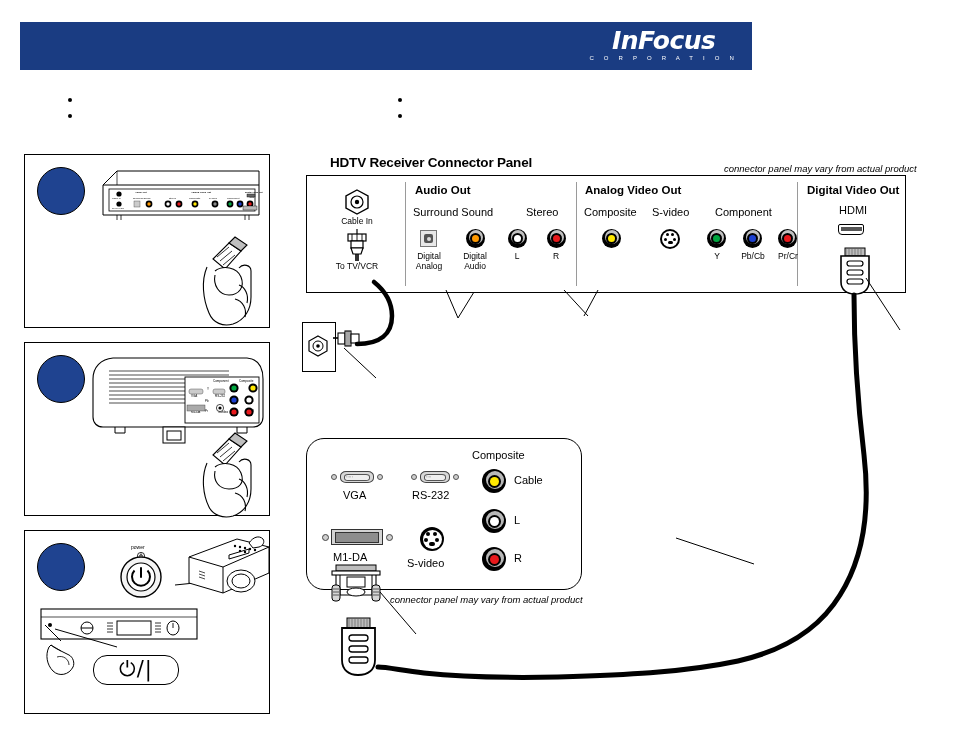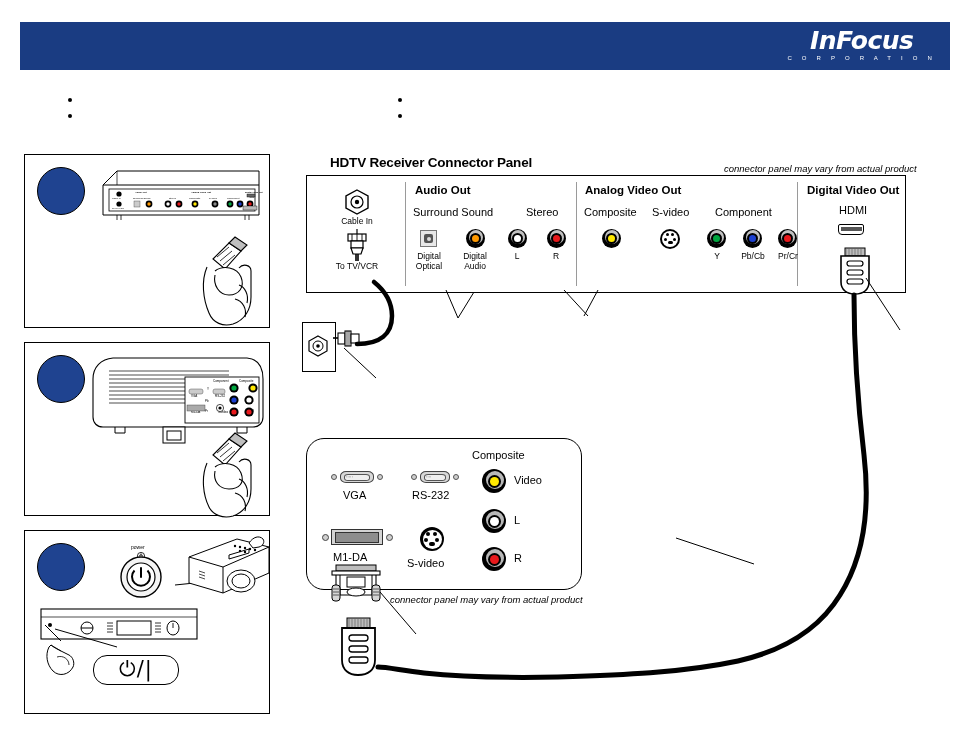--- a/index.html
+++ b/index.html
@@ -8,21 +8,21 @@
     background:#ffffff;
     font-family:"Liberation Sans", sans-serif;
     color:#000;
     position:relative;
     overflow:hidden;
   }
   .abs{position:absolute;}
 
   
   #header-bar{
-    left:20px;top:22px;width:930px;height:48px;
+    left:20px;top:22px;width:732px;height:48px;
     background:#1a3c82;
   }
   #logo-block{
     position:absolute;right:14px;top:6px;
     text-align:center;
   }
   #logo-text{
     font-family:"DejaVu Sans", sans-serif;
     font-weight:bold;font-style:italic;
     font-size:25px;color:#ffffff;
@@ -426,21 +426,21 @@
 
   <div class="section-head" style="left:108px;top:8px;">Audio Out</div>
   <div class="group-label" style="left:106px;top:30px;">Surround Sound</div>
   <div class="group-label" style="left:219px;top:30px;">Stereo</div>
 
   <div class="optical" style="left:113px;top:54px;">
       <i></i>
     </div>
   <div class="conn-label" style="left:98px;top:76px;width:48px;">
     <span>Digital</span><br>
-    <span>Optical</span>
+    <span>Analog</span>
   </div>
 
   <div class="rca-sm" style="left:159px;top:53px;">
     <div class="r1"></div>
       <div class="r2"></div>
       <div class="r3"></div>
       <div class="r4" style="background:#ff9900;"></div>
   </div>
   <div class="conn-label" style="left:144px;top:76px;width:48px;">
     <span>Digital</span><br>
@@ -591,21 +591,21 @@
     <div style="position:absolute;left:9px;top:15px;width:6px;height:4px;border-radius:2px;background:#000;"></div>
   </div>
   <div class="pj-label" style="left:100px;top:118px;">S-video</div>
 
   <div class="rca" style="left:175px;top:30px;">
     <div class="r1"></div>
       <div class="r2"></div>
       <div class="r3"></div>
       <div class="r4" style="background:#ffe800;"></div>
   </div>
-  <div class="pj-label" style="left:207px;top:35px;">Video</div>
+  <div class="pj-label" style="left:207px;top:35px;">Cable</div>
 
   <div class="rca" style="left:175px;top:70px;">
     <div class="r1"></div>
       <div class="r2"></div>
       <div class="r3"></div>
       <div class="r4" style="background:#ffffff;"></div>
   </div>
   <div class="pj-label" style="left:207px;top:75px;">L</div>
 
   <div class="rca" style="left:175px;top:108px;">

